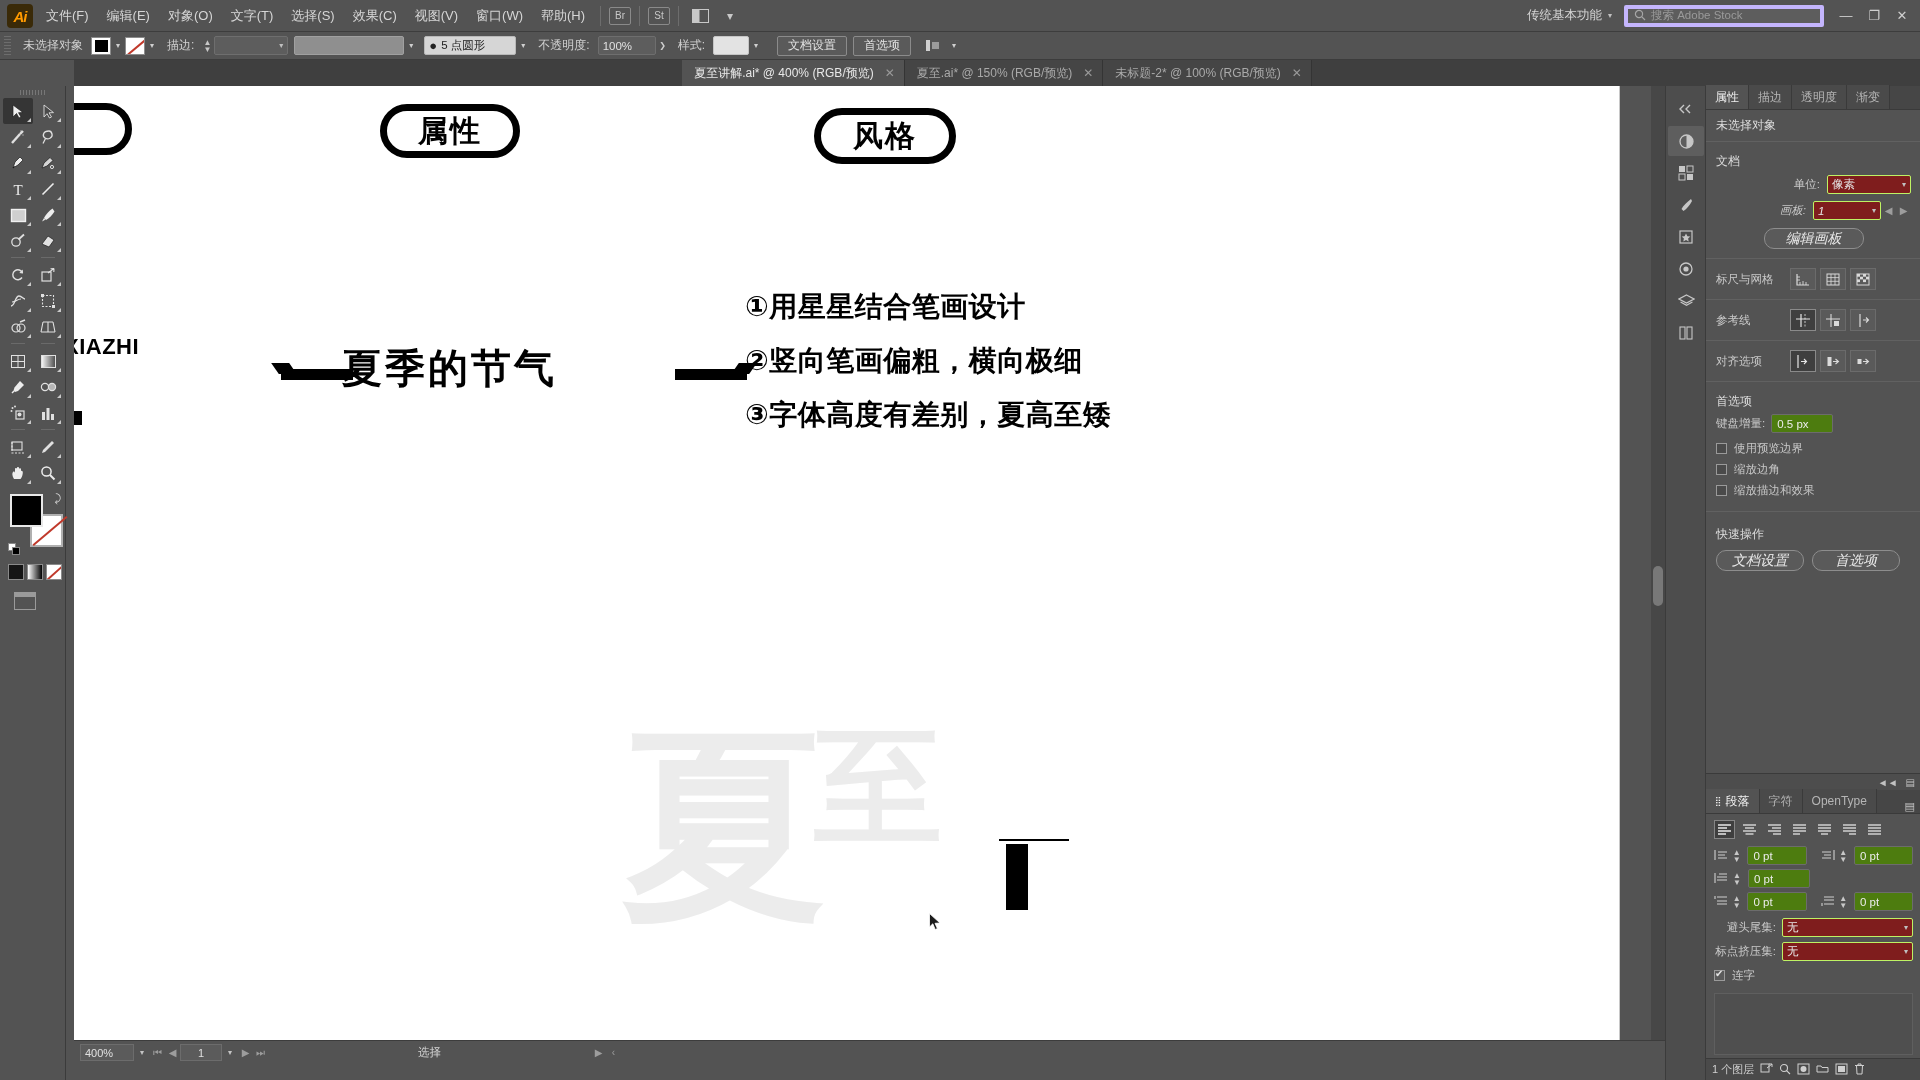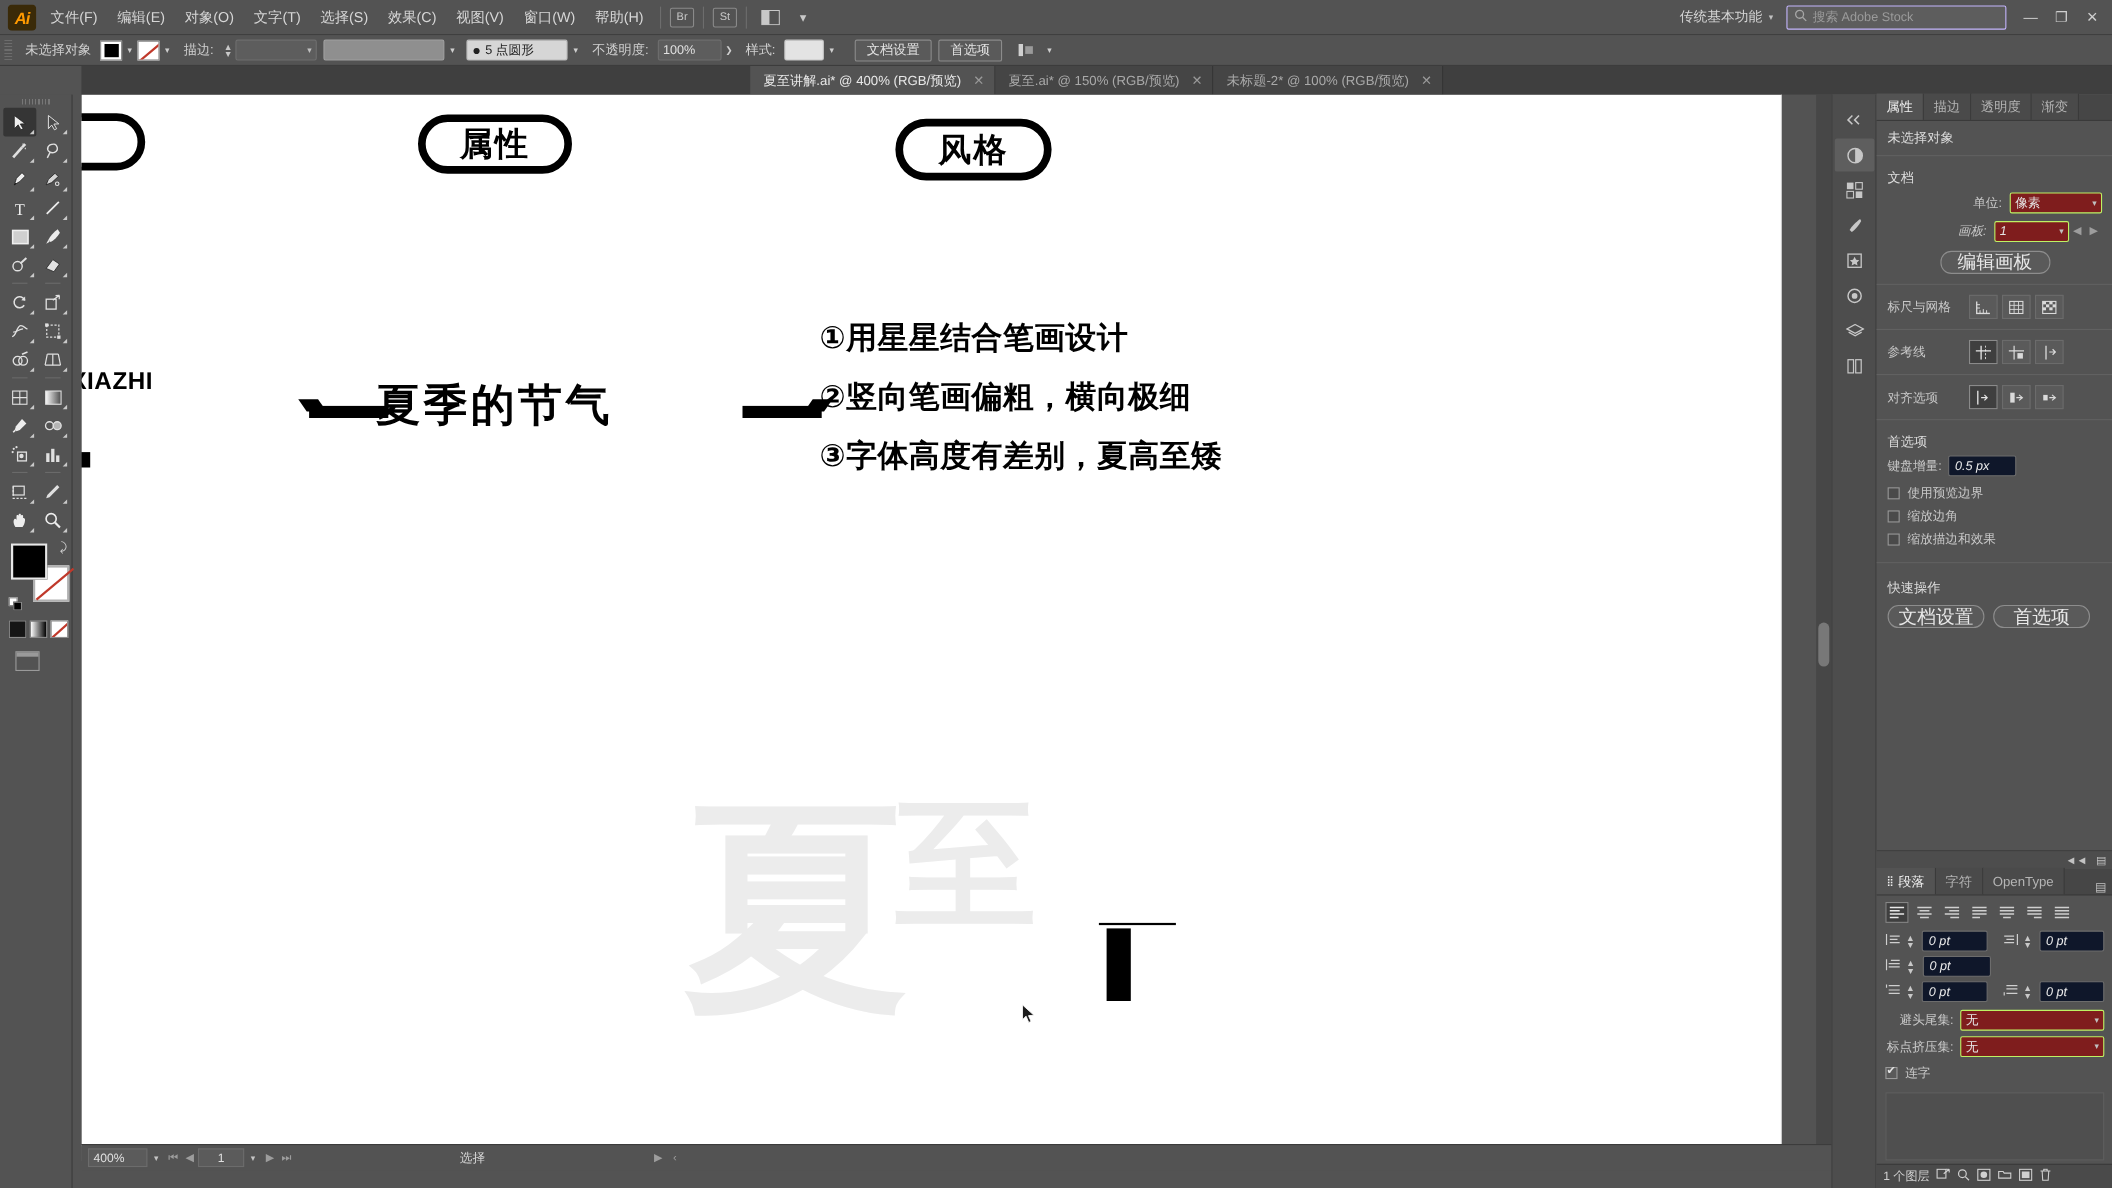--- a/index.html
+++ b/index.html
@@ -37,21 +37,21 @@
   .mb-icon.boxed { border: 1px solid #8a8a8a; width: 22px; height: 18px; font-size: 10px;}
   .menubar-right {
     margin-left: auto; display: flex; align-items: center; height: 32px; padding-right: 4px;
   }
   .workspace-pick {
     display: flex; align-items: center; color: #d6d6d6; font-size: 12.5px;
     padding: 2px 6px; margin-right: 6px;
   }
   .caret { margin-left: 6px; font-size: 8px; color: #c0c0c0; }
   .stock-search {
-    width: 200px; height: 22px; background: #5d5d5d; border: 1px solid #c4b5fd;
+    width: 200px; height: 22px; background: #5d5d5d; border: 4px solid #c4b5fd;
     border-radius: 2px; display: flex; align-items: center; padding: 0 6px;
     color: #9a9a9a; font-size: 11.5px; margin-right: 8px;
   }
   .win-btn {
     width: 28px; height: 24px; display: flex; align-items: center;
     justify-content: center; color: #cfcfcf; font-size: 13px;
   }
 
   
   .controlbar {
@@ -260,33 +260,33 @@
   .p-row { display:flex; align-items:center; padding: 5px 10px; }
   .p-head { color:#dcdcdc; font-size:12px; padding: 7px 10px 3px; }
   .p-divider { height:1px; background:#616161; margin: 4px 0; }
   .p-label { color:#c8c8c8; font-size:11.5px; }
   .p-select {
     height:19px; background:#7f1d1d; border:1px solid #bef264; border-radius:2px;
     display:flex; align-items:center; padding:0 4px; color:#e6e6e6; font-size:11.5px;
   }
   .p-btn {
     height:21px; border:1px solid #8d8d8d; border-radius:10px; background:#5a5a5a;
-    color:#e8e8e8; font-size:17px; display:flex; align-items:center; justify-content:center;
+    color:#e8e8e8; font-size:14px; display:flex; align-items:center; justify-content:center;font-style:italic;
   }
   .icon-btn {
     width:26px; height:22px; border:1px solid #6b6b6b; background:#5a5a5a;
     display:flex;align-items:center;justify-content:center; margin-right:4px; color:#dadada;
   }
   .icon-btn.on { background:#3f3f3f; border-color:#8a8a8a; }
   .cbx { width:11px; height:11px; border:1px solid #9a9a9a; background:#4a4a4a; margin-right:7px; flex:none;}
   .cbx.on { background:#5a5a5a; position:relative; }
   .cbx.on::after{ content:"✔"; position:absolute; left:0px; top:-3px; font-size:10px; color:#e5e5e5;}
   .num-field {
-    height:19px; background:#0f172a; border:1px solid #6c6c6c; border-radius:2px;
-    display:flex; align-items:center; padding-left:5px; color:#ececec; font-size:11.5px;font-style:italic;
+    height:19px; background:#4d7c0f; border:1px solid #6c6c6c; border-radius:2px;
+    display:flex; align-items:center; padding-left:5px; color:#ececec; font-size:11.5px;
   }
   .spin { width:10px; color:#c8c8c8; font-size:8px; line-height:7px; text-align:center; margin-right:2px;}
 
   .para-panel {
     position: absolute; left: 0; bottom: 0; width: 215px; height: 307px; background:#535353;
     border-top: 1px solid #3a3a3a;
   }
   .para-hdr { height:16px; display:flex; align-items:center; justify-content:flex-end; padding-right:6px; gap:8px;
               color:#c2c2c2; font-size:10px; background:#4d4d4d;}
   .align-row { display:flex; padding: 6px 8px 2px; gap:4px; }

